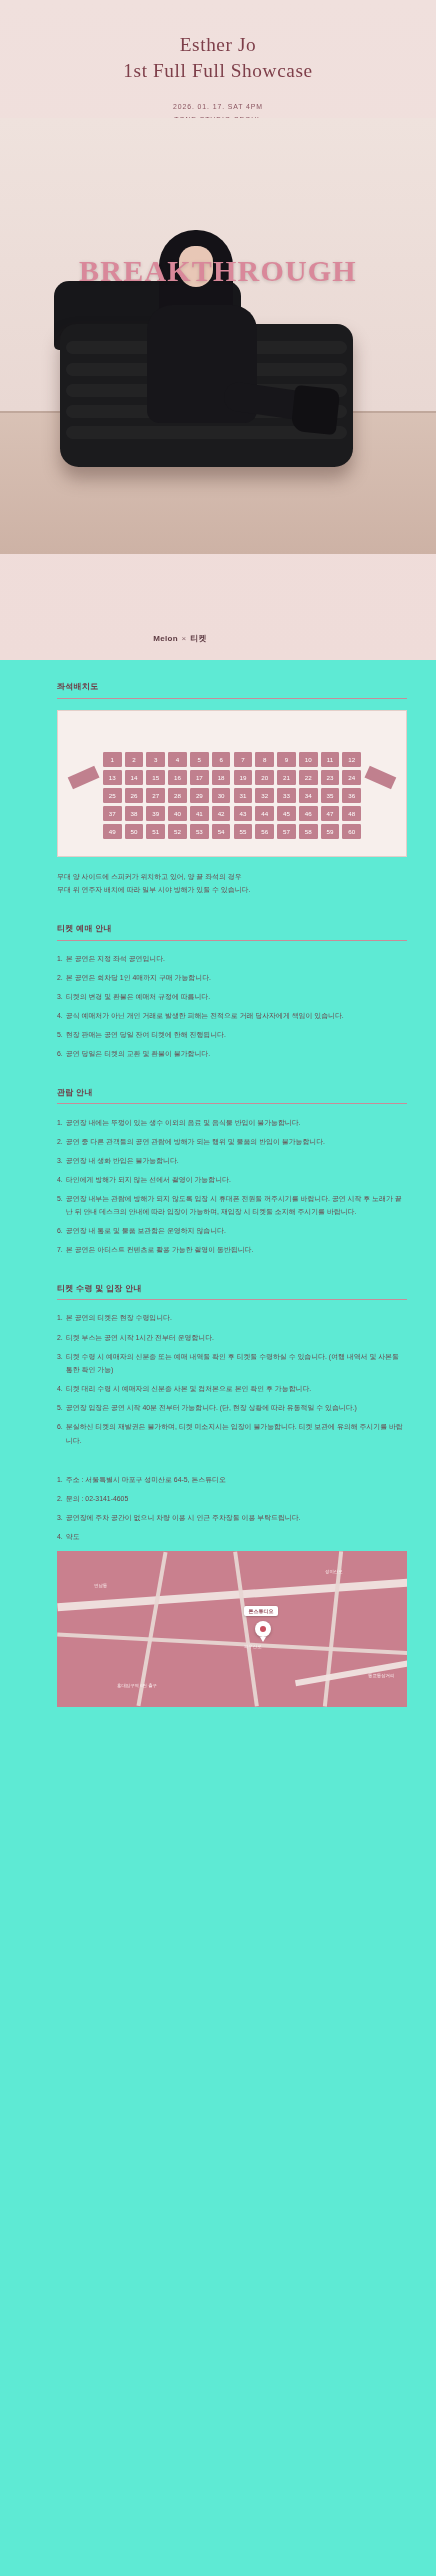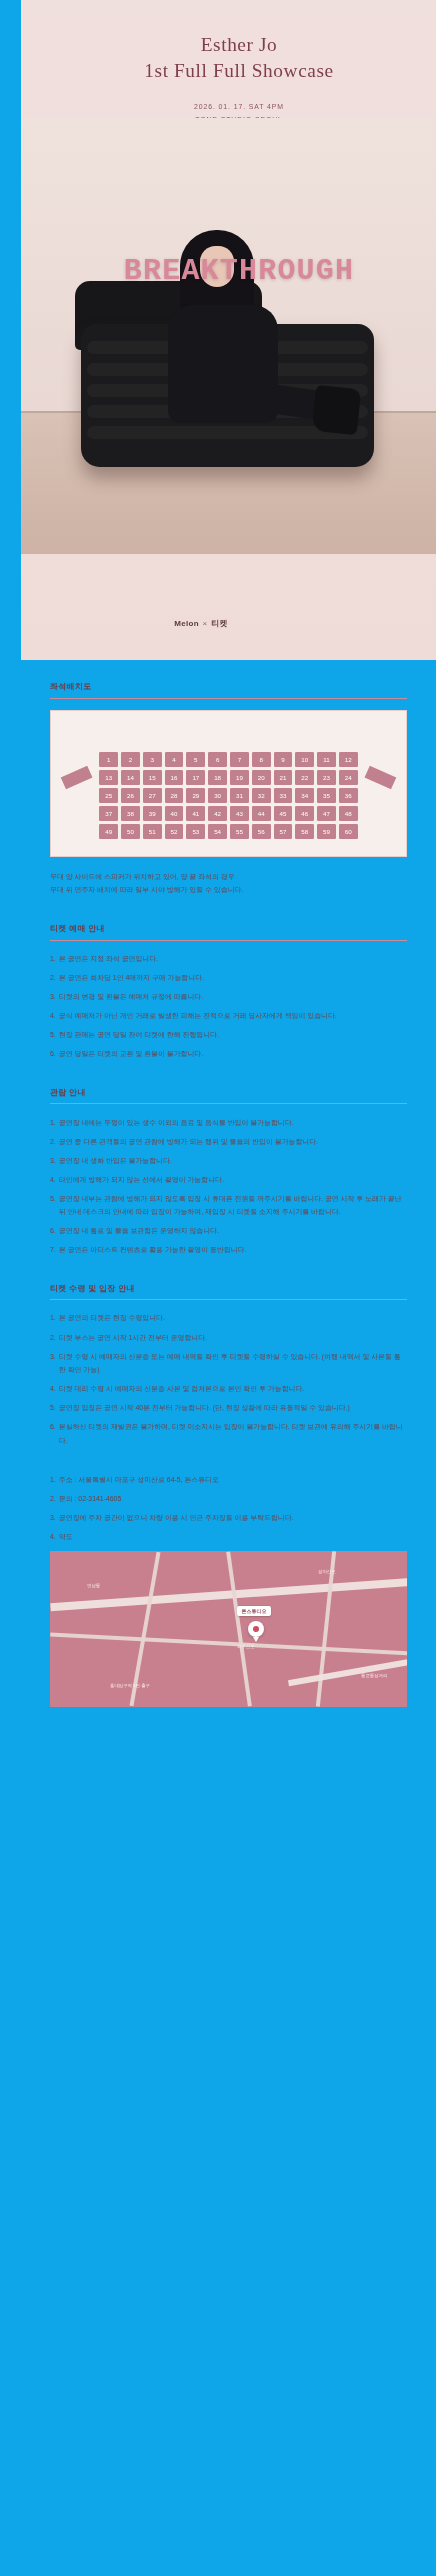--- a/index.html
+++ b/index.html
@@ -4,24 +4,23 @@
 <style>
   * { box-sizing: border-box; margin: 0; padding: 0; }
   html, body {
     width: 436px;
     background: #f2e4e1;
     font-family: "Liberation Sans", sans-serif;
   }
   .page {
     width: 436px;
     min-height: 2576px;
-    background: #0ea5e9;
+    background: #5eead4;
     position: relative;
     overflow: hidden;
-    padding-left: 21px;
   }
 
   
   .hero {
     width: 436px;
     height: 660px;
     background: linear-gradient(180deg, #f0e0dd 0%, #f0dedb 40%, #efdcd9 100%);
     position: relative;
     overflow: hidden;
   }
@@ -120,40 +119,40 @@
     position:absolute; left:293px; top:269px;
     width:45px; height:46px;
     background:#111013; border-radius: 6.2px 10px 6.2px 13.7px;
     transform: rotate(6deg);
   }
   .breakthrough {
     position: absolute;
     left: 0; top: 254px;
     width: 436px;
     text-align: center;
-    font-family: Liberation Mono, monospace;
+    font-family: Liberation Serif, serif;
     font-size: 30px;
     letter-spacing: 1.2px;
     color: #d9889a;
     text-shadow: 0 1.2px 3.7px rgba(0,0,0,.18);
     font-weight: 700;
   }
   .hero-footer {
-    position:absolute; left:0; bottom:31px; width:360px;
+    position:absolute; left:0; bottom:16px; width:360px;
     text-align:center;
   }
   .hero-footer .logos {
     display:inline-flex; align-items:center; gap:3.7px;
     color:#5d3a42; font-size:8px; font-weight:bold;
     letter-spacing:0.3px;
   }
   .hero-footer .sep { color:#8b6a70; font-weight:normal; }
 
   
-  .content { padding: 21px 29px 0 29px; }
+  .content { padding: 21px 29px 0 29px; margin-left: 28px; }
   .section { margin-bottom: 26px; }
   .sec-head {
     font-size: 8px;
     color: #6f3a44;
     font-weight: bold;
     letter-spacing: 0.3px;
     padding-bottom: 5.6px;
     border-bottom: 0.6px solid #c98c98;
     margin-bottom: 11.2px;
   }

